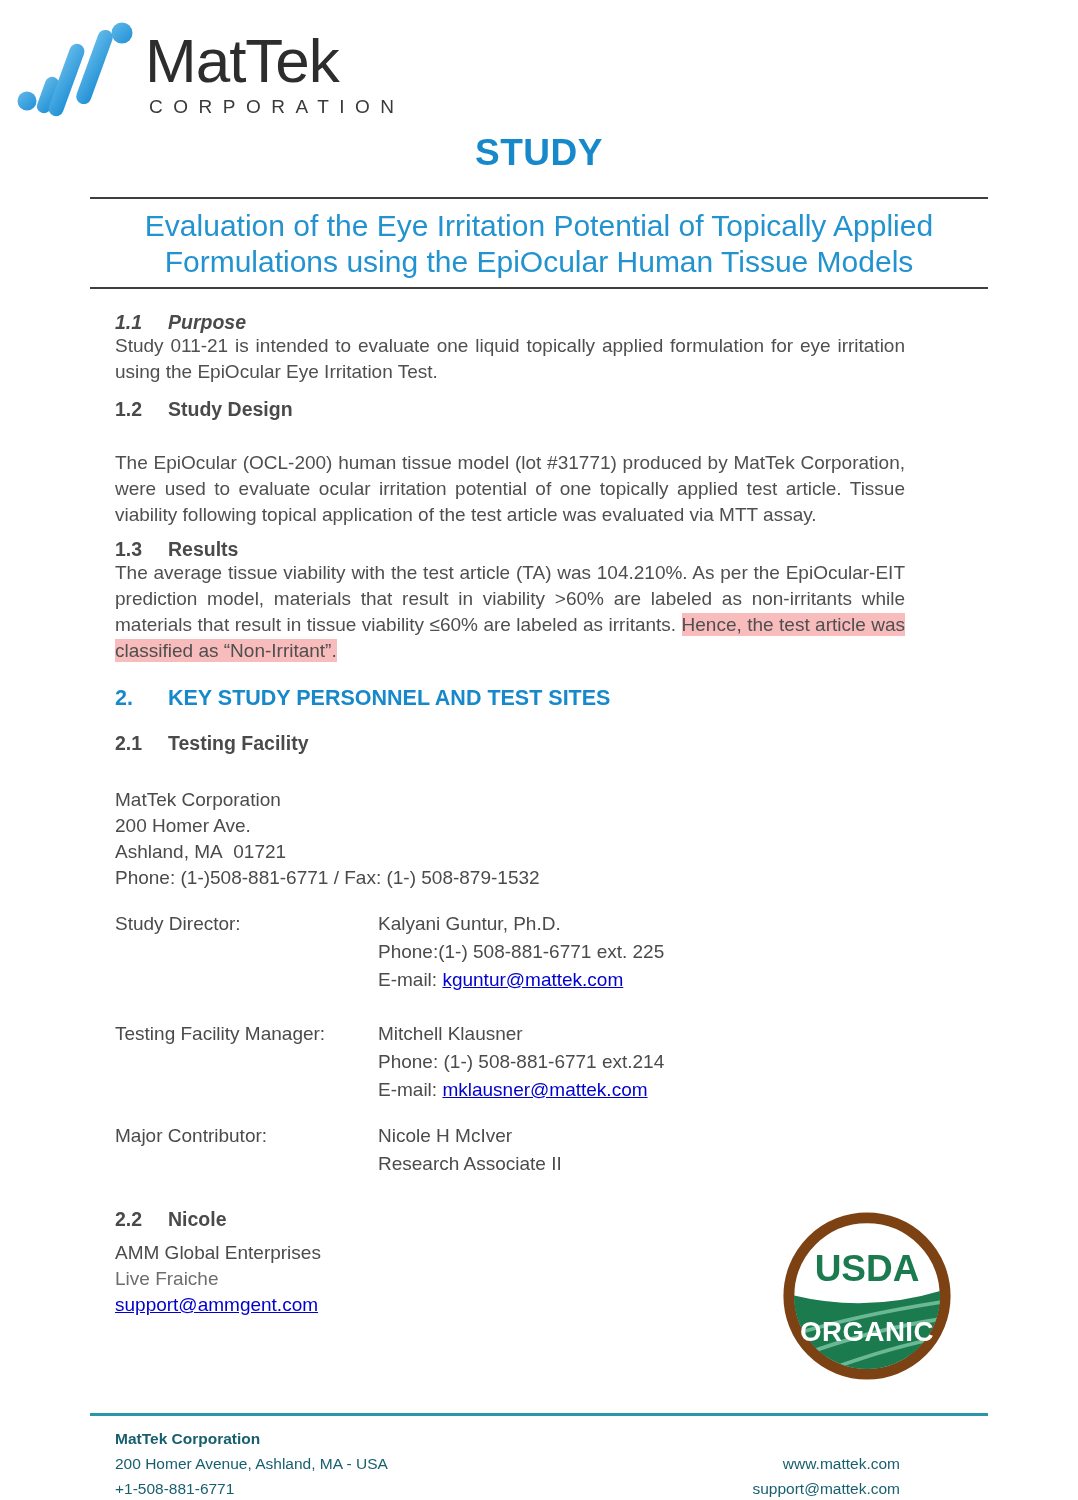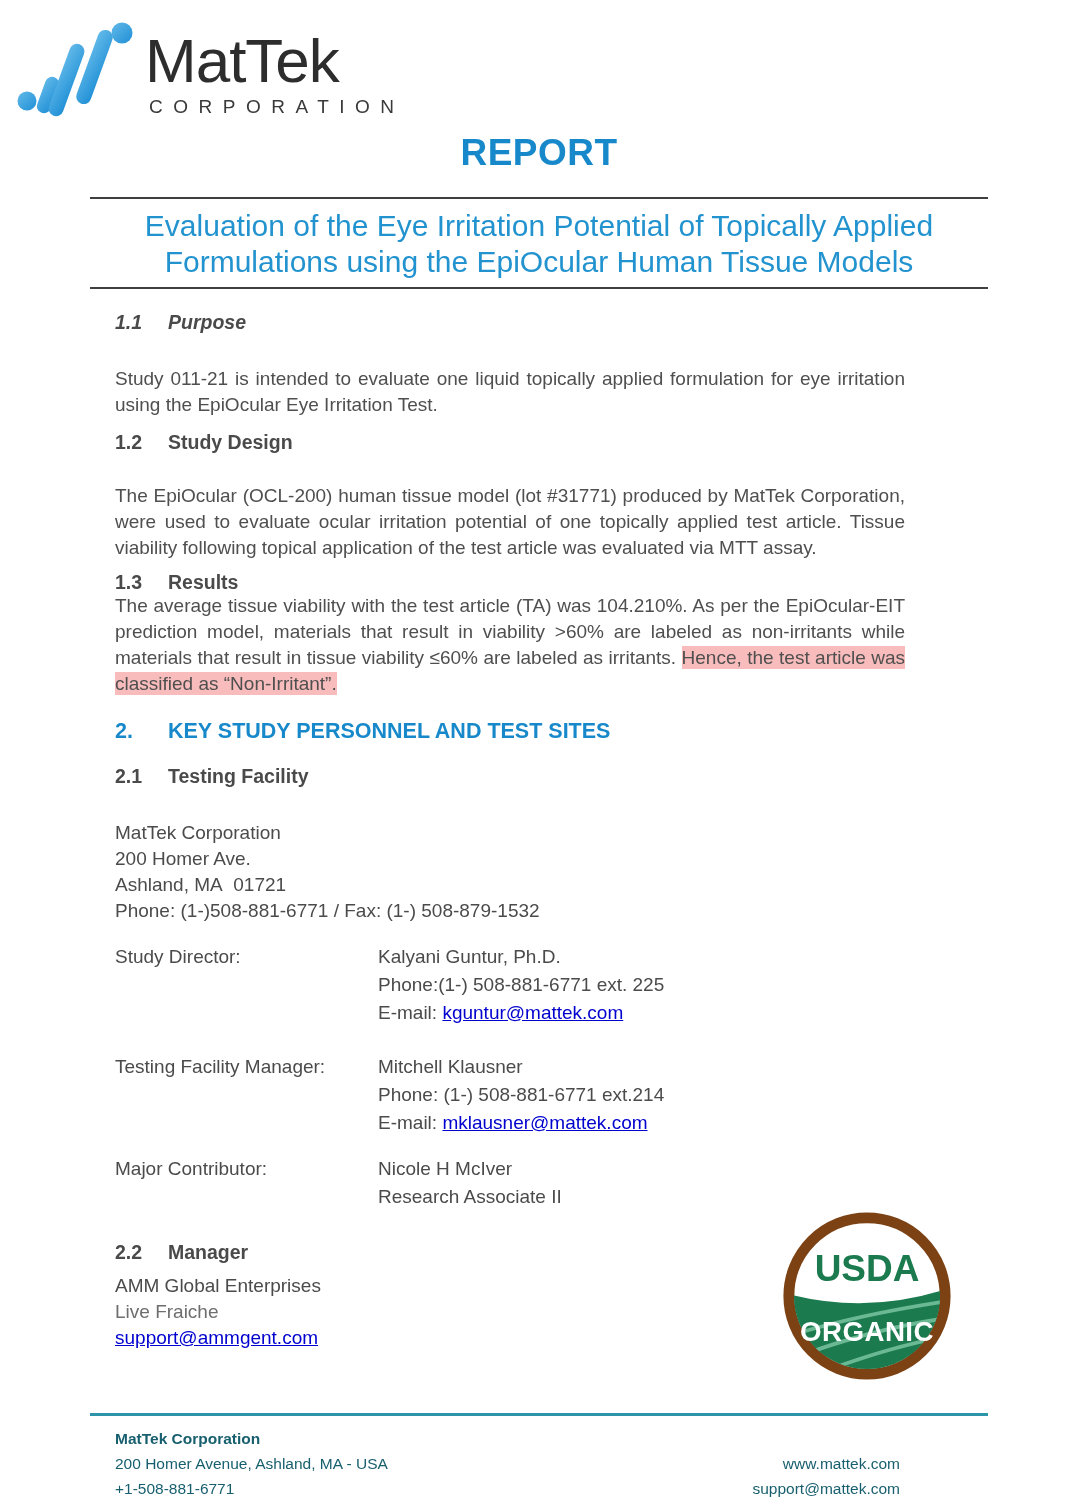--- a/index.html
+++ b/index.html
@@ -34,21 +34,21 @@
   
   .content { padding:0 173px 0 115px; }
   .sec-heading { font-size:19.5px; font-weight:bold; color:#4a4a4a; line-height:22px; }
   .sec-heading.blue { color:#1789cb; font-size:21.5px; line-height:24px; }
   .hnum { display:inline-block; width:53px; }
   .body-text { font-size:19px; line-height:26px; color:#4f4f4f; }
   .justify { text-align:justify; }
   mark.hl { background:#f8bcbc; color:#4f4f4f; padding:1px 0; }
   a.doc-link { color:#0000cf; text-decoration:underline; }
   .mt-h11 { margin-top:22px;font-style:italic; }
-  .mt-p1  { margin-top:33px; }
+  .mt-p1  { }
   .mt-h12 { margin-top:13px; }
   .mt-p2  { margin-top:30px; }
   .mt-h13 { margin-top:10px; }
   .mt-p3  { }
   .mt-s2  { margin-top:22px; }
   .mt-h21 { margin-top:22px; }
   .mt-addr{ margin-top:33px; }
   .addr-line { font-size:19px; line-height:26px; }
   .person-row { display:flex; line-height:28px; font-size:19px; }
   .person-row .role { width:263px; flex:0 0 263px; }
@@ -89,21 +89,21 @@
         <rect x="26" y="56" width="14" height="38" rx="7" fill="url(#lgBlue)" transform="rotate(20 33 75)"></rect>
         <rect x="44" y="22" width="15" height="76" rx="7.5" fill="url(#lgBlue)" transform="rotate(20 51.5 60)"></rect>
         <rect x="72" y="8" width="15" height="78" rx="7.5" fill="url(#lgBlue)" transform="rotate(20 79.5 47)"></rect>
         <circle cx="107" cy="13" r="10.5" fill="url(#lgBlue)"></circle>
       </svg>
       <div class="logo-text">
         <div class="logo-name">MatTek</div>
         <div class="logo-sub">CORPORATION</div>
       </div>
     </div>
-    <div class="report-heading">REPORT</div>
+    <div class="report-heading">STUDY</div>
   </div>
 
   <div class="title-block">
     <div>Evaluation of the Eye Irritation Potential of Topically Applied</div>
     <div>Formulations using the EpiOcular Human Tissue Models</div>
   </div>
 
   <div class="content">
 
     <div class="sec-heading mt-h11">
@@ -155,21 +155,21 @@
 
     <div class="person-row mt-pr3">
       <div class="role">Major Contributor:</div>
       <div>
         <div>Nicole H McIver</div>
         <div>Research Associate II</div>
       </div>
     </div>
 
     <div class="sec-heading mt-h22">
-      <span class="hnum">2.2</span><span>Manager</span>
+      <span class="hnum">2.2</span><span>Nicole</span>
     </div>
     <div class="sponsor-block">
       <div>AMM Global Enterprises</div>
       <div class="sponsor-sub">Live Fraiche</div>
       <div><a href="#" class="doc-link">support@ammgent.com</a></div>
     </div>
 
   </div>
 
   <svg class="usda-seal" viewBox="0 0 200 200">

